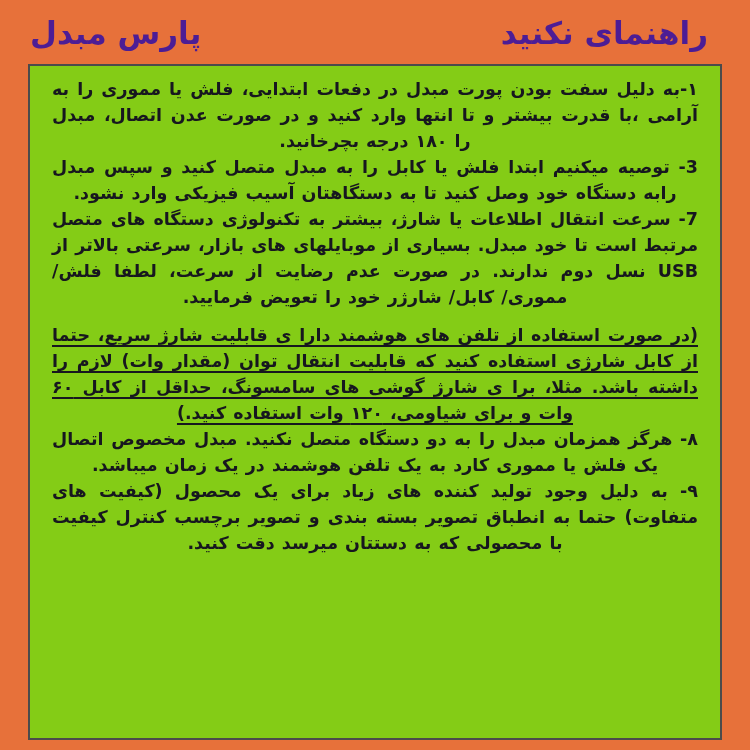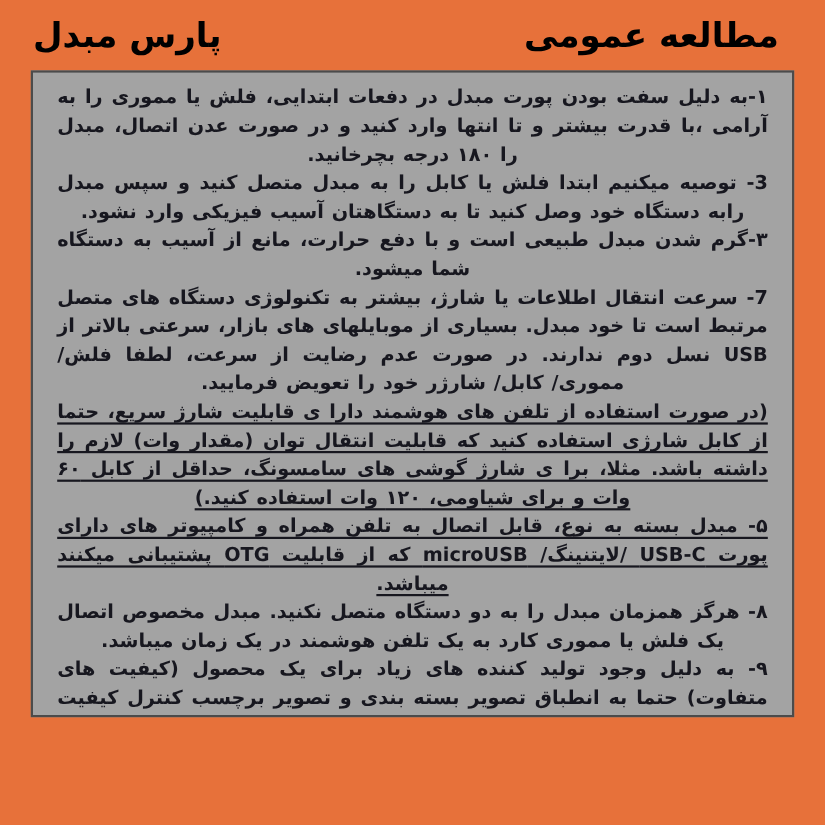--- a/index.html
+++ b/index.html
@@ -17,63 +17,62 @@
     height: 62px;
     display: flex;
     flex-direction: row;
     justify-content: space-between;
     align-items: center;
     padding: 2px 42px 0 30px;
     direction: rtl;
   }
   .header .title,
   .header .brand {
-    color: #000000;
+    color: #4c1d95;
     font-weight: bold;
     font-size: 31px;
     letter-spacing: 0.5px;
     white-space: nowrap;
   }
   .panel {
     box-sizing: border-box;
     margin: 0 28px;
-    height: 588px;
-    background: #a3a3a3;
+    height: 676px;
+    background: #84cc16;
     border: 2px solid #4B4B4B;
     padding: 10px 22px 7px 22px;
     overflow: hidden;
     direction: rtl;
   }
   .panel p {
     margin: 0;
     color: #17171F;
     font-weight: bold;
     font-size: 17.5px;
     line-height: 26px;
     text-align: justify;
     text-align-last: center;
     word-spacing: 1px;
   }
   .panel p.ul {
     text-decoration: underline;
     text-decoration-thickness: 2px;
     text-underline-offset: 4px;
+    margin-top: 12px;
   }
 </style>
 </head>
 <body>
 
 <div class="header">
-  <div class="title">مطالعه عمومی</div>
+  <div class="title">راهنمای نکنید</div>
   <div class="brand">پارس مبدل</div>
 </div>
 
 <div class="panel">
   <p>۱-به دلیل سفت بودن پورت مبدل در دفعات ابتدایی، فلش یا مموری را به آرامی ،با قدرت بیشتر و تا انتها وارد کنید و در صورت عدن اتصال، مبدل را ۱۸۰ درجه بچرخانید.</p>
   <p>3- توصیه میکنیم ابتدا فلش یا کابل را به مبدل متصل کنید و سپس مبدل رابه دستگاه خود وصل کنید تا به دستگاهتان آسیب فیزیکی وارد نشود.</p>
-  <p>۳-گرم شدن مبدل طبیعی است و با دفع حرارت، مانع از آسیب به دستگاه شما میشود.</p>
   <p>7- سرعت انتقال اطلاعات یا شارژ، بیشتر به تکنولوژی دستگاه های متصل مرتبط است تا خود مبدل. بسیاری از موبایلهای های بازار، سرعتی بالاتر از USB نسل دوم ندارند. در صورت عدم رضایت از سرعت، لطفا فلش/ مموری/ کابل/ شارژر خود را تعویض فرمایید.</p>
   <p class="ul">(در صورت استفاده از تلفن های هوشمند دارا ی قابلیت شارژ سریع، حتما از کابل شارژی استفاده کنید که قابلیت انتقال توان (مقدار وات) لازم را داشته باشد. مثلا، برا ی شارژ گوشی های سامسونگ، حداقل از کابل ۶۰ وات و برای شیاومی، ۱۲۰ وات استفاده کنید.)</p>
-  <p class="ul">۵- مبدل بسته به نوع، قابل اتصال به تلفن همراه و کامپیوتر های دارای پورت USB-C /لایتنینگ/ microUSB که از قابلیت OTG پشتیبانی میکنند میباشد.</p>
   <p>۸- هرگز همزمان مبدل را به دو دستگاه متصل نکنید. مبدل مخصوص اتصال یک فلش یا مموری کارد به یک تلفن هوشمند در یک زمان میباشد.</p>
   <p>۹- به دلیل وجود تولید کننده های زیاد برای یک محصول (کیفیت های متفاوت) حتما به انطباق تصویر بسته بندی و تصویر برچسب کنترل کیفیت با محصولی که به دستتان میرسد دقت کنید.</p>
 
 </div>
 
 </body></html>

